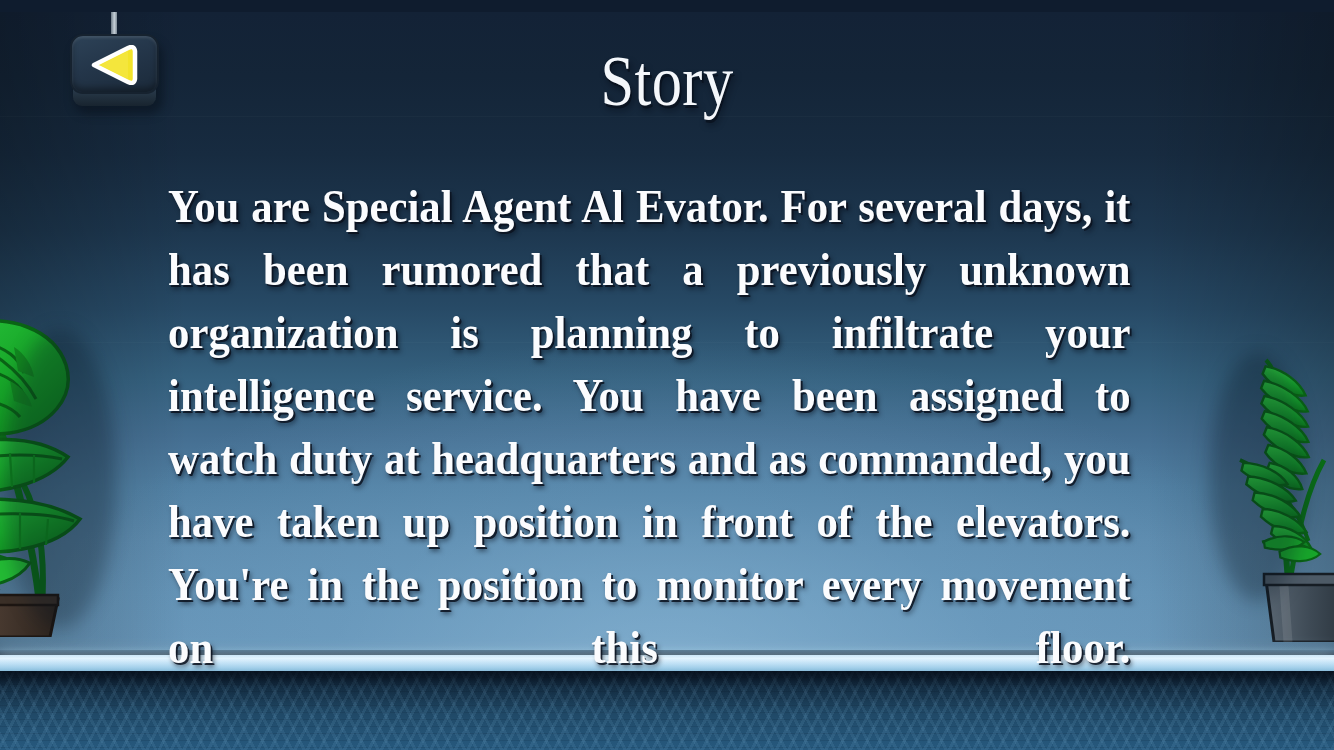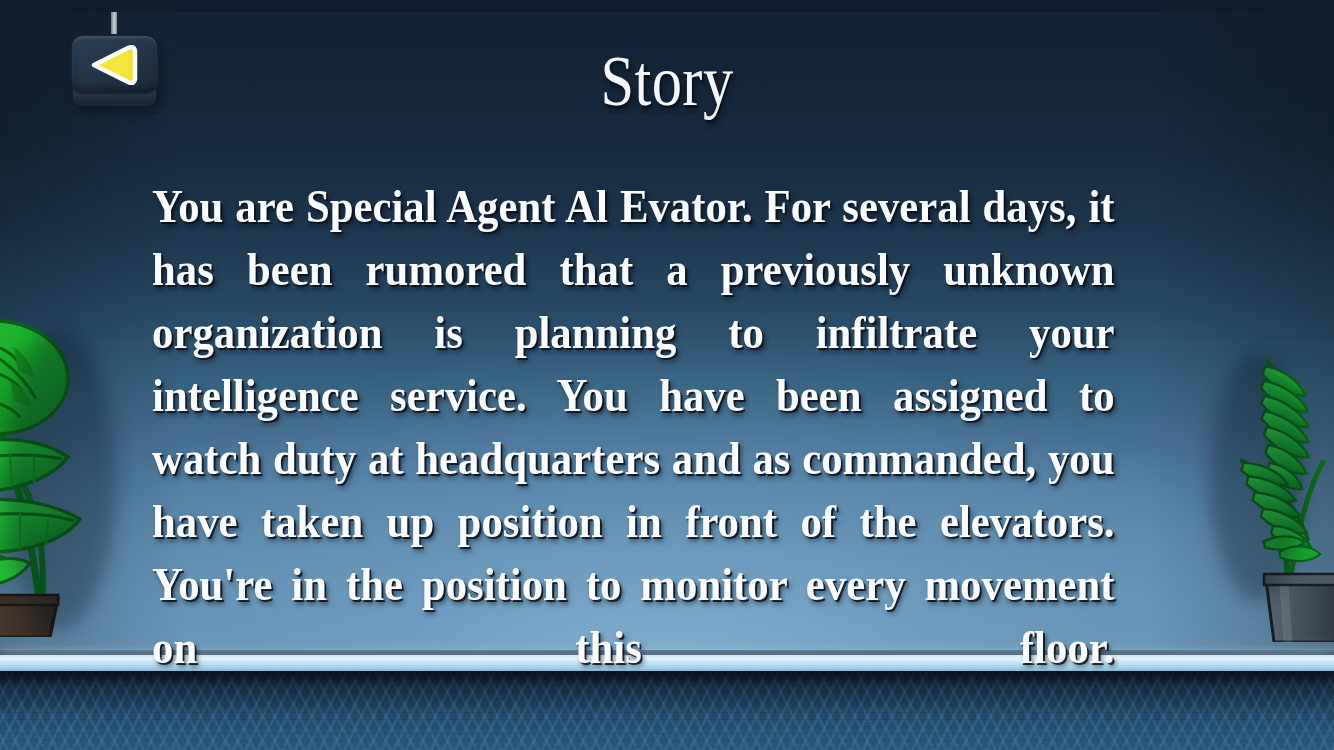--- a/index.html
+++ b/index.html
@@ -148,21 +148,21 @@
     transform:scaleX(.84);
     text-shadow:
       2px 3px 0 rgba(8,16,28,.75),
       3px 5px 7px rgba(4,10,20,.55);
     text-rendering:optimizeLegibility;
   }
 
   
   .story-block {
     position:absolute;
-    left:152px; top:163px;
+    left:168px; top:163px;
     width:1035px;
   }
   .story-text {
     font-family:"Liberation Serif", "DejaVu Serif", serif;
     font-size:46px;
     font-weight:700;
     line-height:63px;
     color:#fbfcfe;
     text-align:justify;
     text-justify:inter-word;

